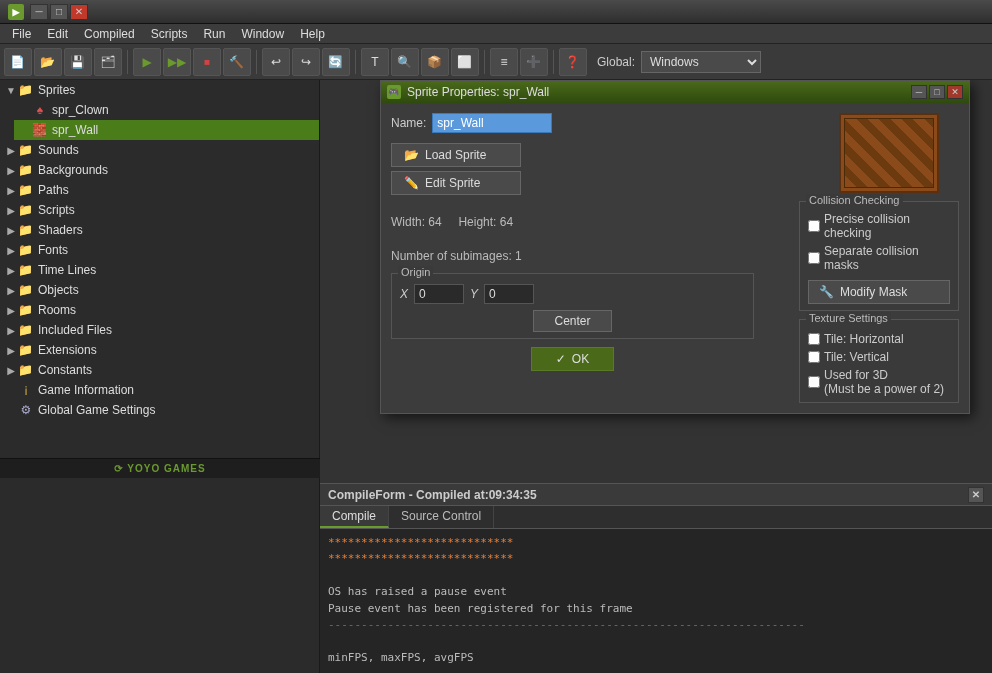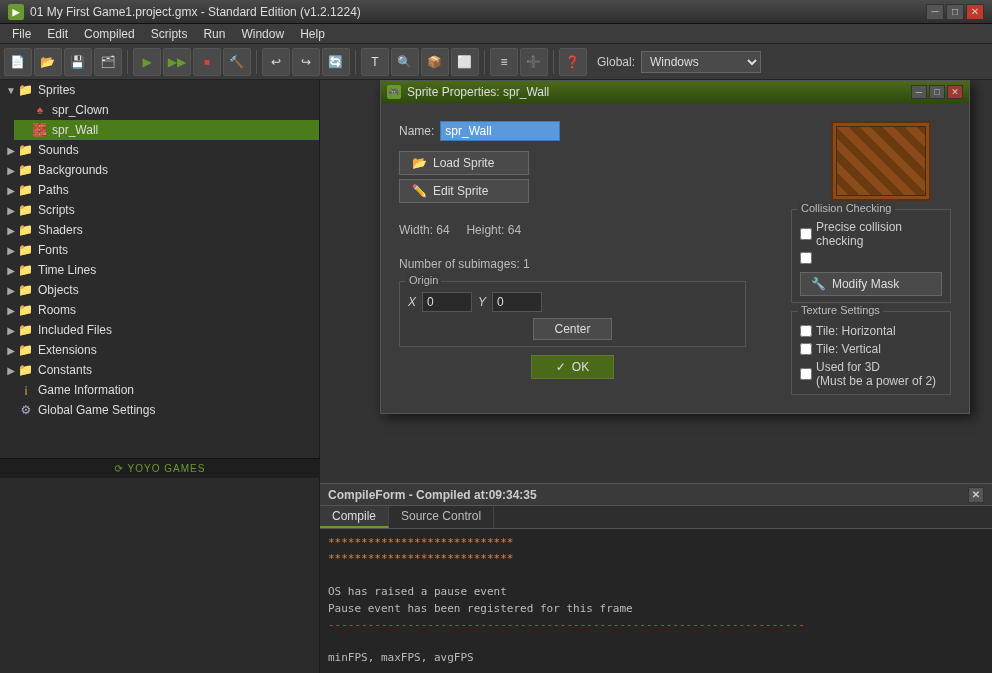--- a/index.html
+++ b/index.html
@@ -185,21 +185,21 @@
     #sprite-dialog .dialog-titlebar .d-btn {
       width: 16px; height: 14px;
       background: #555;
       border: 1px solid #333;
       display: flex; align-items: center; justify-content: center;
       font-size: 9px; color: #ccc; cursor: pointer;
     }
     #sprite-dialog .dialog-titlebar .d-btn.close { background: #a0392b; }
 
     .dialog-body {
-      padding: 18px;
+      padding: 10px;
       display: flex;
       gap: 10px;
     }
     .dialog-left {
       flex: 1;
     }
     .dialog-right {
       width: 160px;
       display: flex;
       flex-direction: column;
@@ -445,28 +445,27 @@
     #yoyo-logo {
       position: absolute;
       bottom: 195px;
       left: 0;
       width: 320px;
       height: 20px;
       background: #1e1e1e;
       display: flex; align-items: center; justify-content: center;
       border-top: 1px solid #111;
     }
-    .yoyo-text { color: #6a9a2e; font-size: 10px; font-weight: normal; letter-spacing: 1px; }
+    .yoyo-text { color: #6a9a2e; font-size: 10px; font-weight: bold; letter-spacing: 1px; }
   </style>
 </head>
 <body>
 
 <div id="title-bar">
   <div class="title-icon">▶</div>
-  <span class="title-text">01 My First Game1.project.gmx  -  Standard Edition (v1.2.1224)</span>
   <div class="win-controls">
     <div class="win-btn">─</div>
     <div class="win-btn">□</div>
     <div class="win-btn close">✕</div>
   </div>
 </div>
 
 <div id="menu-bar">
   <div class="menu-item">File</div>
   <div class="menu-item">Edit</div>
@@ -665,20 +664,21 @@
           </div>
 
           <div class="collision-box">
             <span class="collision-label">Collision Checking</span>
             <div class="checkbox-row">
               <input type="checkbox" style="">
               <span class="checkbox-label">Precise collision checking</span>
             </div>
             <div class="checkbox-row">
               <input type="checkbox" style="">
+              <span class="checkbox-label">Separate collision masks</span>
             </div>
             <button class="modify-mask-btn">
               <span>🔧</span>
               <span>Modify Mask</span>
             </button>
           </div>
 
           <div class="texture-box">
             <span class="texture-label">Texture Settings</span>
             <div class="checkbox-row" style="margin-top:6px;">

